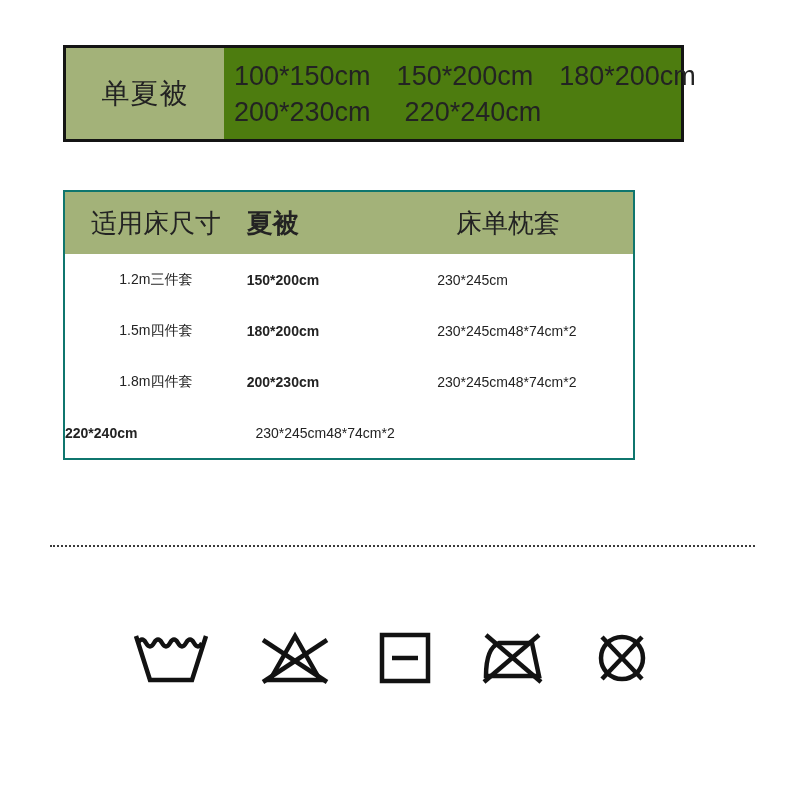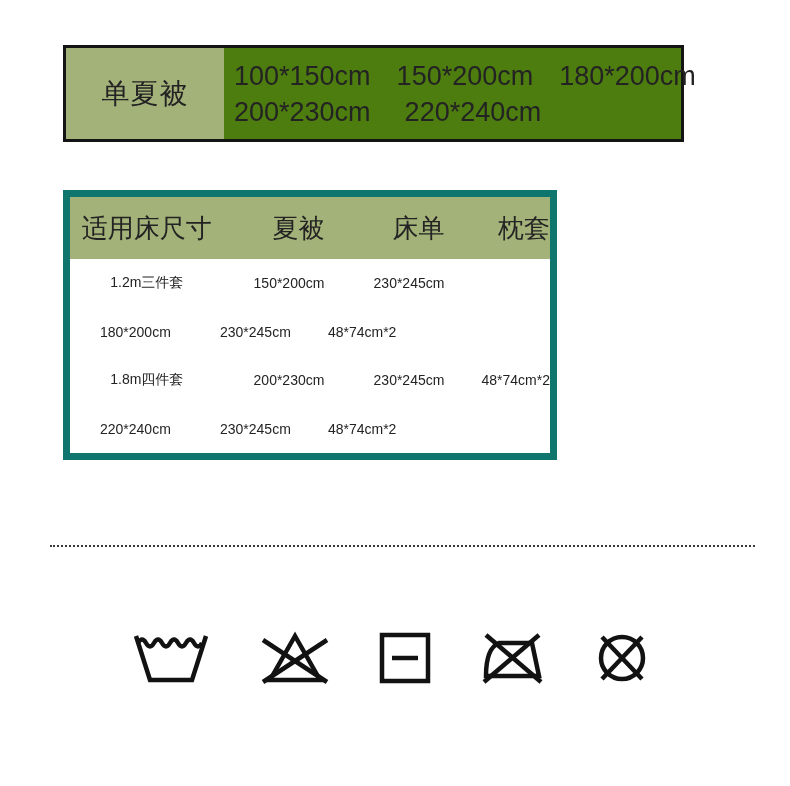--- a/index.html
+++ b/index.html
@@ -33,41 +33,41 @@
     padding-left: 10px;
     font-size: 27px; line-height: 36px;
   }
   .size-line { display: flex; }
   .size-line.l1 { gap: 26px; }
   .size-line.l2 { gap: 34px; }
 
   
   .spec {
     position: absolute; left: 63px; top: 190px;
-    width: 494px; height: 270px;
-    border: 7px solid #0f766e;
+    width: 572px; height: 270px;
+    border: 2px solid #0f766e;
     box-sizing: border-box;
     display: flex; flex-direction: column;
     background: #ffffff;
   }
   .spec-header {
     height: 62px; flex: 0 0 62px;
     background: #a3b279;
     display: flex; align-items: center;
     font-size: 26px;
   }
   .spec-row {
     flex: 1;
     display: flex; align-items: center;
     font-size: 14px;
   }
   .c1 { width: 32%; text-align: center; }
-  .c2 { width: 21%; text-align: right; }
+  .c2 { width: 21%; text-align: left; font-weight: bold; }
   .c3 { width: 25%; text-align: right; }
-  .c4 { width: 22%; text-align: right; }
+  .c4 { width: 22%; text-align: left; }
 
   
   .divider {
     position: absolute; left: 50px; top: 545px;
     width: 705px; height: 0;
     border-top: 2px dotted #3a3a3a;
   }
 
   
   .care-row {
@@ -107,20 +107,21 @@
     <div class="c4">枕套</div>
   </div>
 
   <div class="spec-row">
     <div class="c1">1.2m三件套</div>
     <div class="c2">150*200cm</div>
     <div class="c3">230*245cm</div>
   </div>
 
   <div class="spec-row">
+    <div class="c1">1.5m四件套</div>
     <div class="c2">180*200cm</div>
     <div class="c3">230*245cm</div>
     <div class="c4">48*74cm*2</div>
   </div>
 
   <div class="spec-row">
     <div class="c1">1.8m四件套</div>
     <div class="c2">200*230cm</div>
     <div class="c3">230*245cm</div>
     <div class="c4">48*74cm*2</div>

